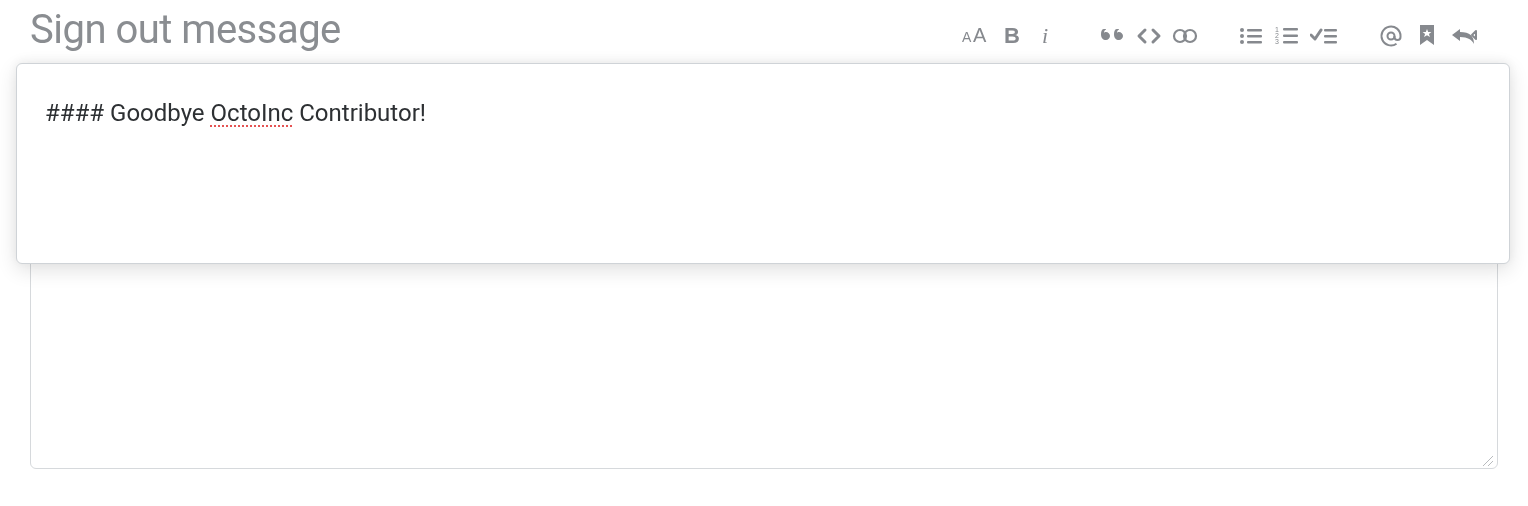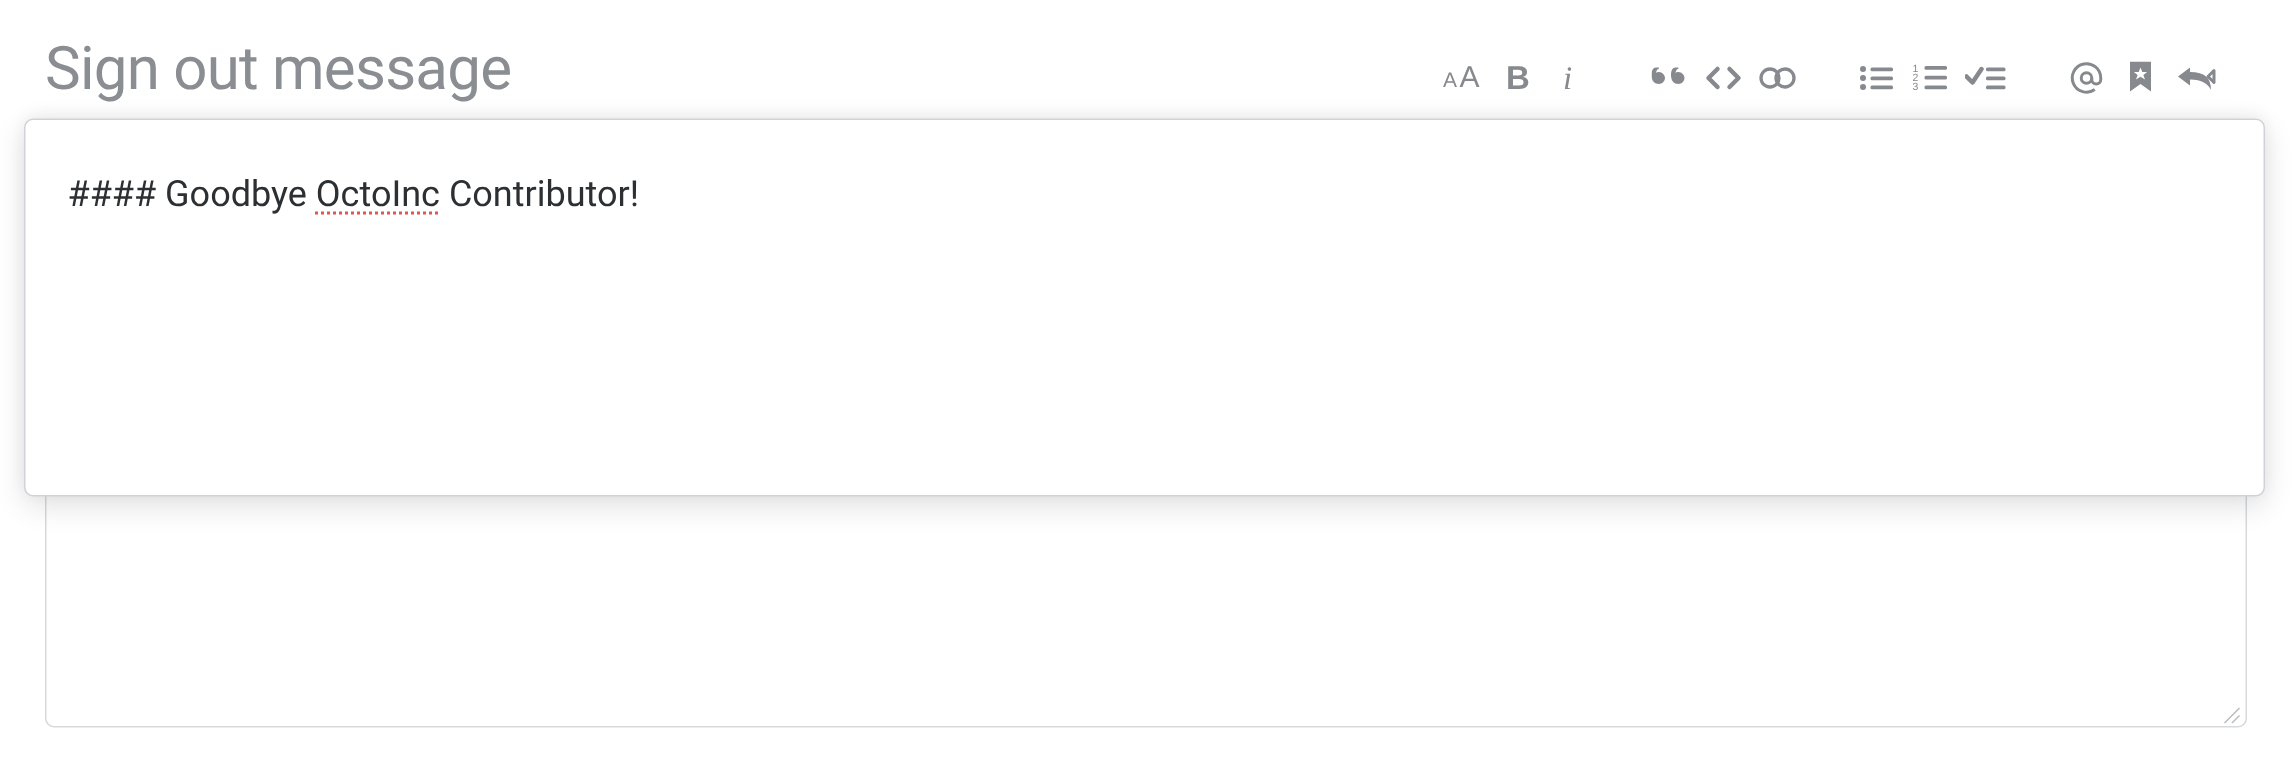--- a/index.html
+++ b/index.html
@@ -8,21 +8,20 @@
       background: #fff;
       width: 1528px;
       height: 506px;
       position: relative;
     }
     .header {
       display: flex;
       align-items: center;
       justify-content: space-between;
       padding: 6px 30px 10px 30px;
-      margin-top: 16px;
     }
     .title {
       font-size: 40px;
       font-weight: 400;
       color: #8a8d91;
       letter-spacing: -0.5px;
     }
     .toolbar {
       display: flex;
       align-items: center;
@@ -55,21 +54,21 @@
       border-radius: 6px;
       height: 396px;
       background: #fff;
       position: relative;
     }
     .inner-box {
       position: absolute;
       top: -10px;
       left: -14px;
       right: -12px;
-      height: 252px;
+      height: 201px;
       background: #fff;
       border: 1px solid #cfd3d7;
       border-radius: 6px;
       box-shadow: 0 6px 20px rgba(0,0,0,0.12), 0 -2px 10px rgba(0,0,0,0.05);
       padding: 28px 28px;
     }
     .line {
       font-size: 24px;
       line-height: 1.8;
       color: #2d3033;

